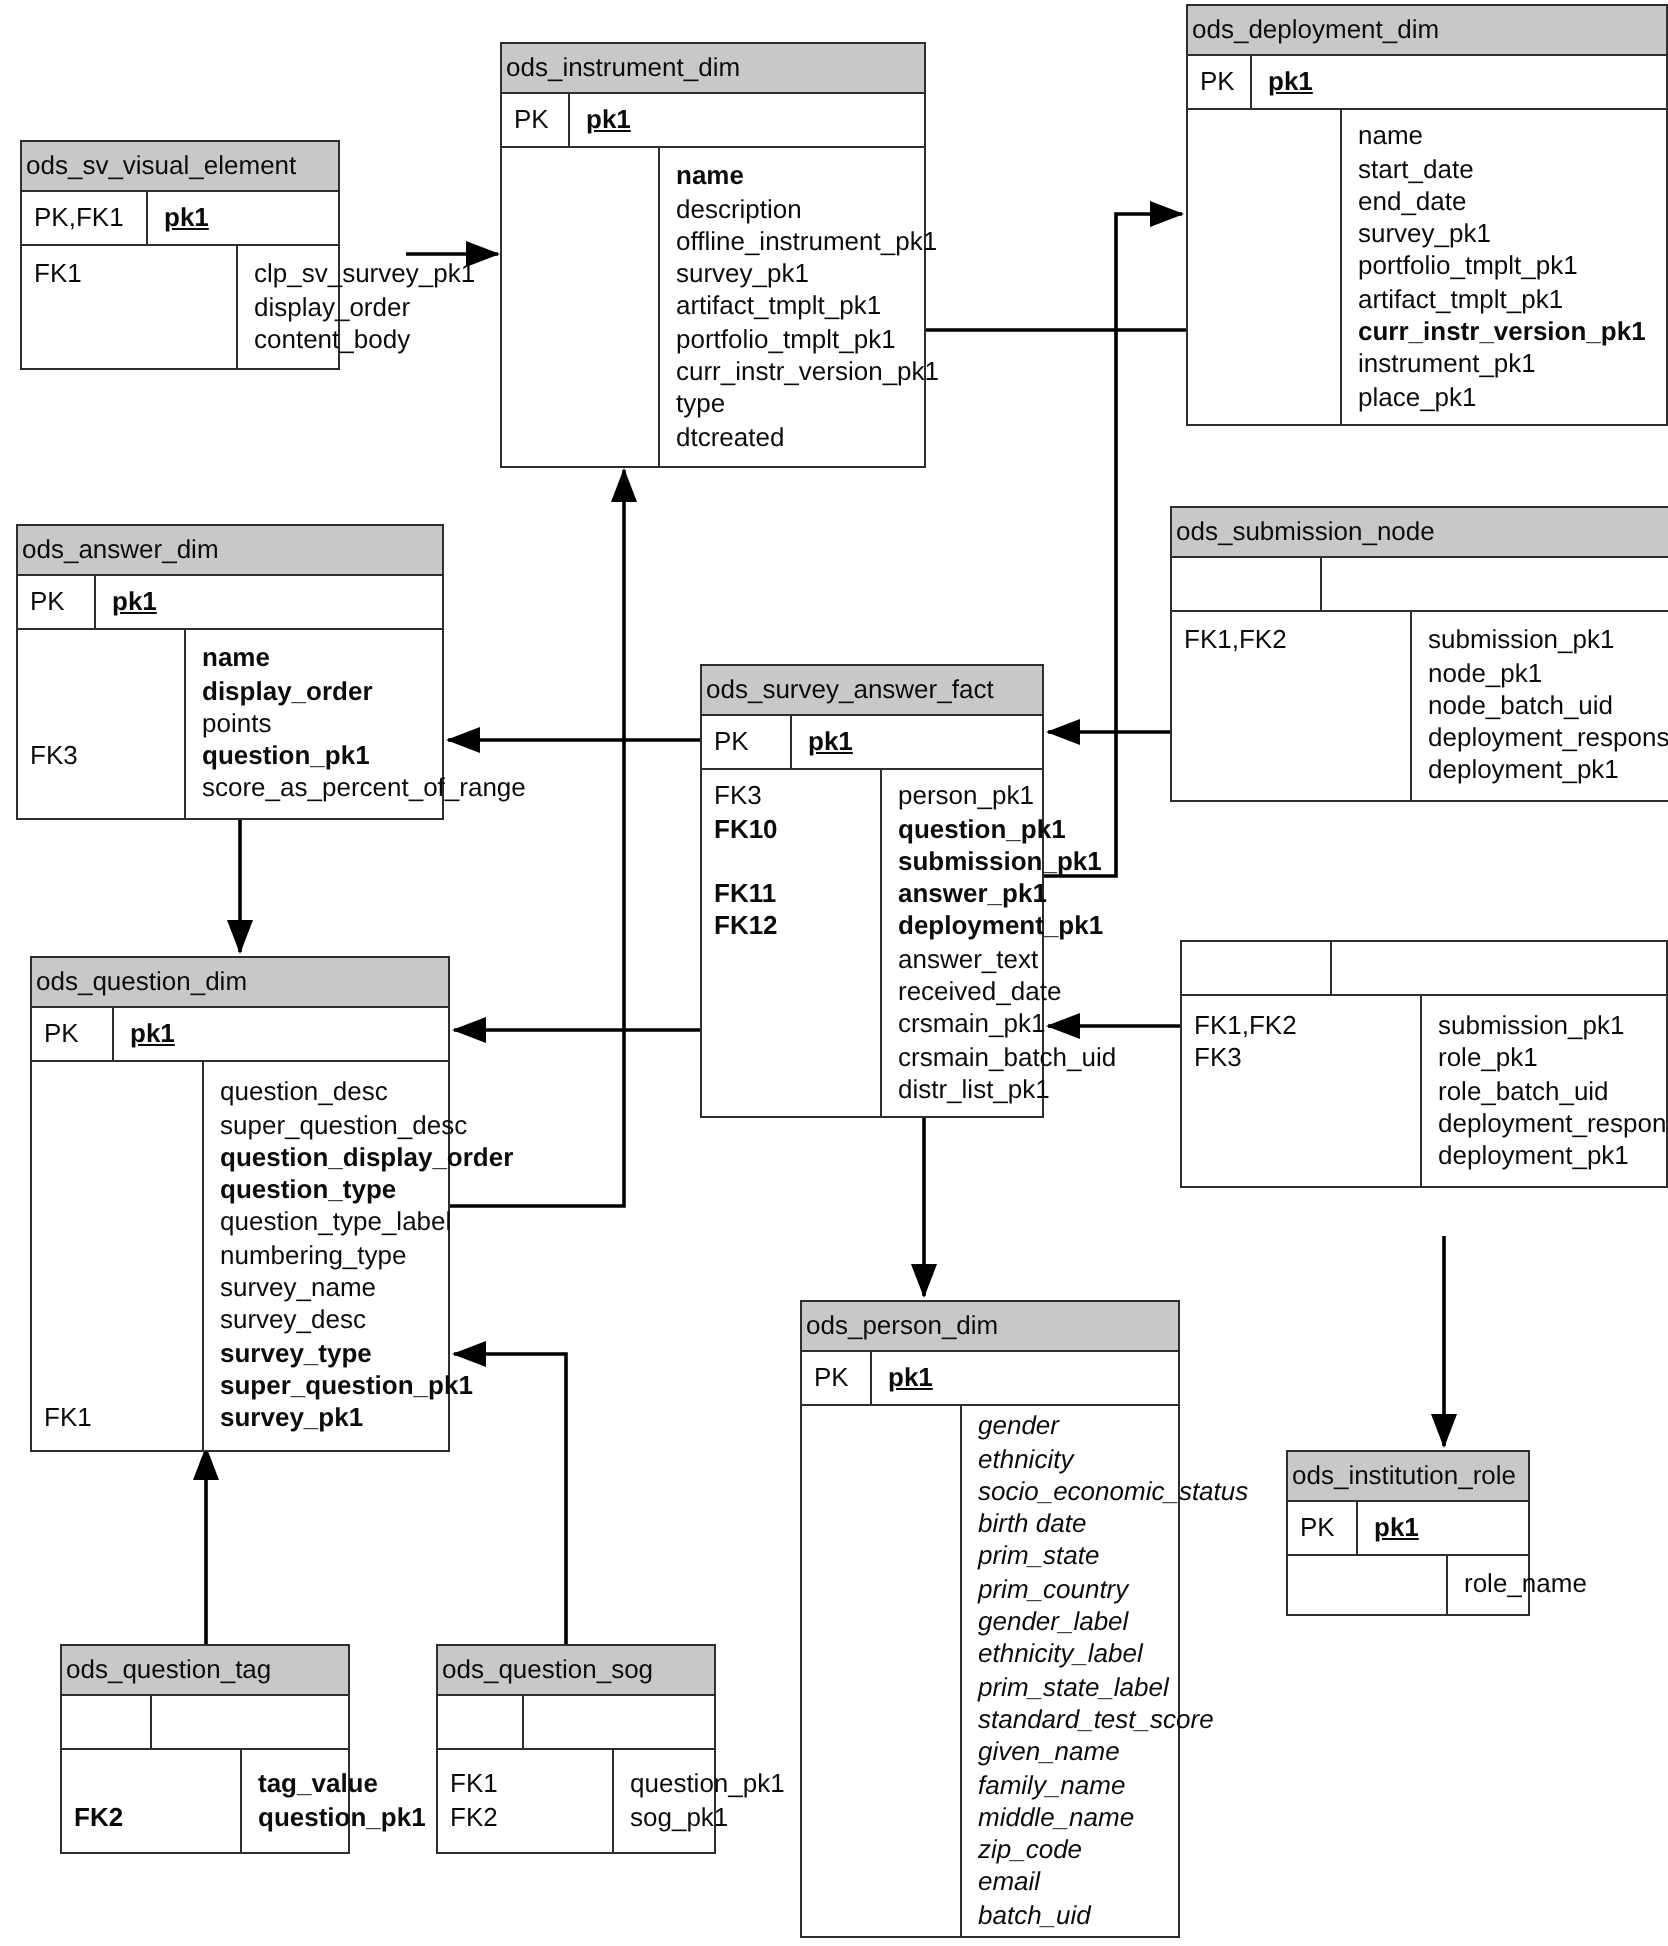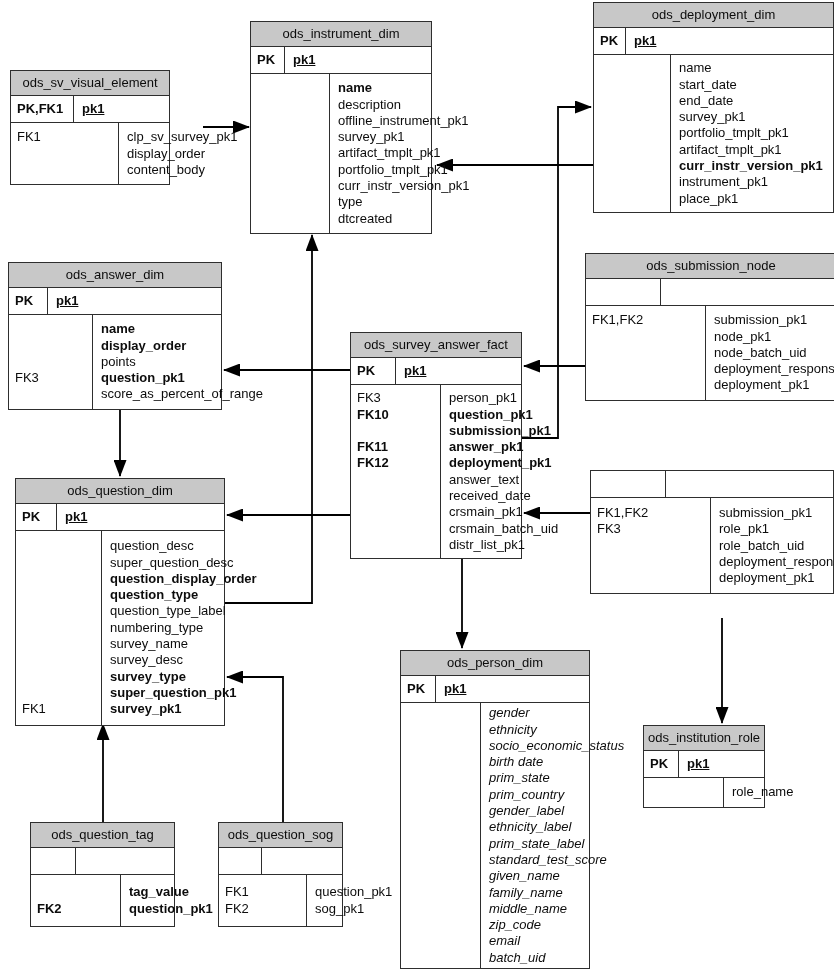--- a/index.html
+++ b/index.html
@@ -7,25 +7,25 @@
     position:relative; width:834px; height:973px; background:#ffffff;
     font-family:"Liberation Sans", sans-serif; color:#0c0c0c; overflow:hidden;
   }
   #wires { position:absolute; left:0; top:0; z-index:1; }
   .table {
     position:absolute; z-index:2; background:#ffffff;
     border:1.5px solid #2e2e2e; box-sizing:border-box;
     font-size:13px; line-height:16.3px;
   }
   .t-header {
-    background:#c8c8c8; text-align:center; padding:4px 2px;
+    background:#c8c8c8; padding:4px 2px;
     border-bottom:1.5px solid #2e2e2e; white-space:nowrap; overflow:hidden;
   }
   .t-pk { display:flex; border-bottom:1.5px solid #2e2e2e; min-height:27px; box-sizing:border-box; }
-  .t-pk .kcol { font-weight:bold; padding:5px 2px 4px 6px; box-sizing:border-box; flex:0 0 auto; }
+  .t-pk .kcol { font-weight:normal; padding:5px 2px 4px 6px; box-sizing:border-box; flex:0 0 auto; }
   .t-pk .fcol { border-left:1.5px solid #2e2e2e; flex:1; padding:5px 2px 4px 8px; }
   .t-pk .fcol .pkfield { font-weight:bold; text-decoration:underline; }
   .t-body { display:flex; }
   .t-body .kcol { padding:0 2px 0 6px; box-sizing:border-box; flex:0 0 auto; }
   .t-body .fcol { border-left:1.5px solid #2e2e2e; flex:1; padding:0 2px 0 8px;margin-left:45px; }
   .line { white-space:nowrap; height:16.3px; }
   .b { font-weight:bold; }
 </style>
 </head>
 <body>
@@ -64,21 +64,21 @@
           <div class="line">&nbsp;</div>
           <div class="line">&nbsp;</div>
         </div>
         <div class="fcol" style="padding-top: 6px; padding-bottom: 6px;">
           <div class="line">clp_sv_survey_pk1</div>
           <div class="line">display_order</div>
           <div class="line">content_body</div>
         </div>
       </div>
     </div>
-    <div class="table" style="left: 250px; top: 21px; width: 182px;">
+    <div class="table" style="left: 250px; top: 21px; width: 213px;">
       <div class="t-header">ods_instrument_dim</div>
       <div class="t-pk">
         <div class="kcol" style="width: 33px;">PK</div>
         <div class="fcol"><span class="pkfield">pk1</span></div>
       </div>
       <div class="t-body">
         <div class="kcol" style="width: 33px; padding-top: 6px; padding-bottom: 6px;">
           <div class="line">&nbsp;</div>
           <div class="line">&nbsp;</div>
           <div class="line">&nbsp;</div>
@@ -339,21 +339,21 @@
         <div class="kcol" style="width: 44px; padding-top: 9px; padding-bottom: 9px;">
           <div class="line">&nbsp;</div>
           <div class="line b">FK2</div>
         </div>
         <div class="fcol" style="padding-top: 9px; padding-bottom: 9px;">
           <div class="line b">tag_value</div>
           <div class="line b">question_pk1</div>
         </div>
       </div>
     </div>
-    <div class="table" style="left: 218px; top: 822px; width: 125px;">
+    <div class="table" style="left: 218px; top: 822px; width: 140px;">
       <div class="t-header">ods_question_sog</div>
       <div class="t-pk">
         <div class="kcol" style="width: 42px;">&nbsp;</div>
         <div class="fcol">&nbsp;</div>
       </div>
       <div class="t-body">
         <div class="kcol" style="width: 42px; padding-top: 9px; padding-bottom: 9px;">
           <div class="line">FK1</div>
           <div class="line">FK2</div>
         </div>

